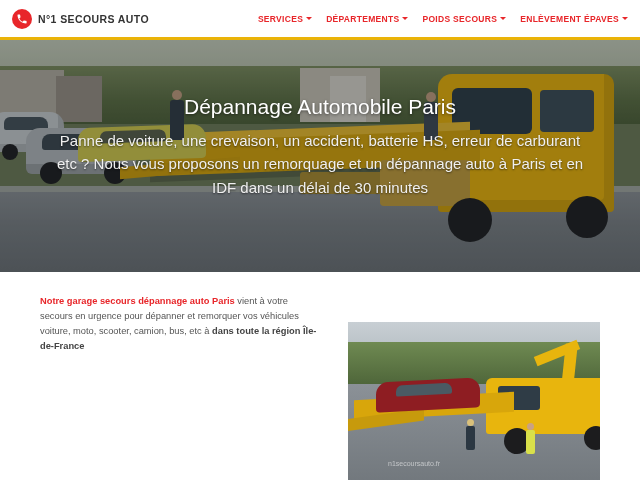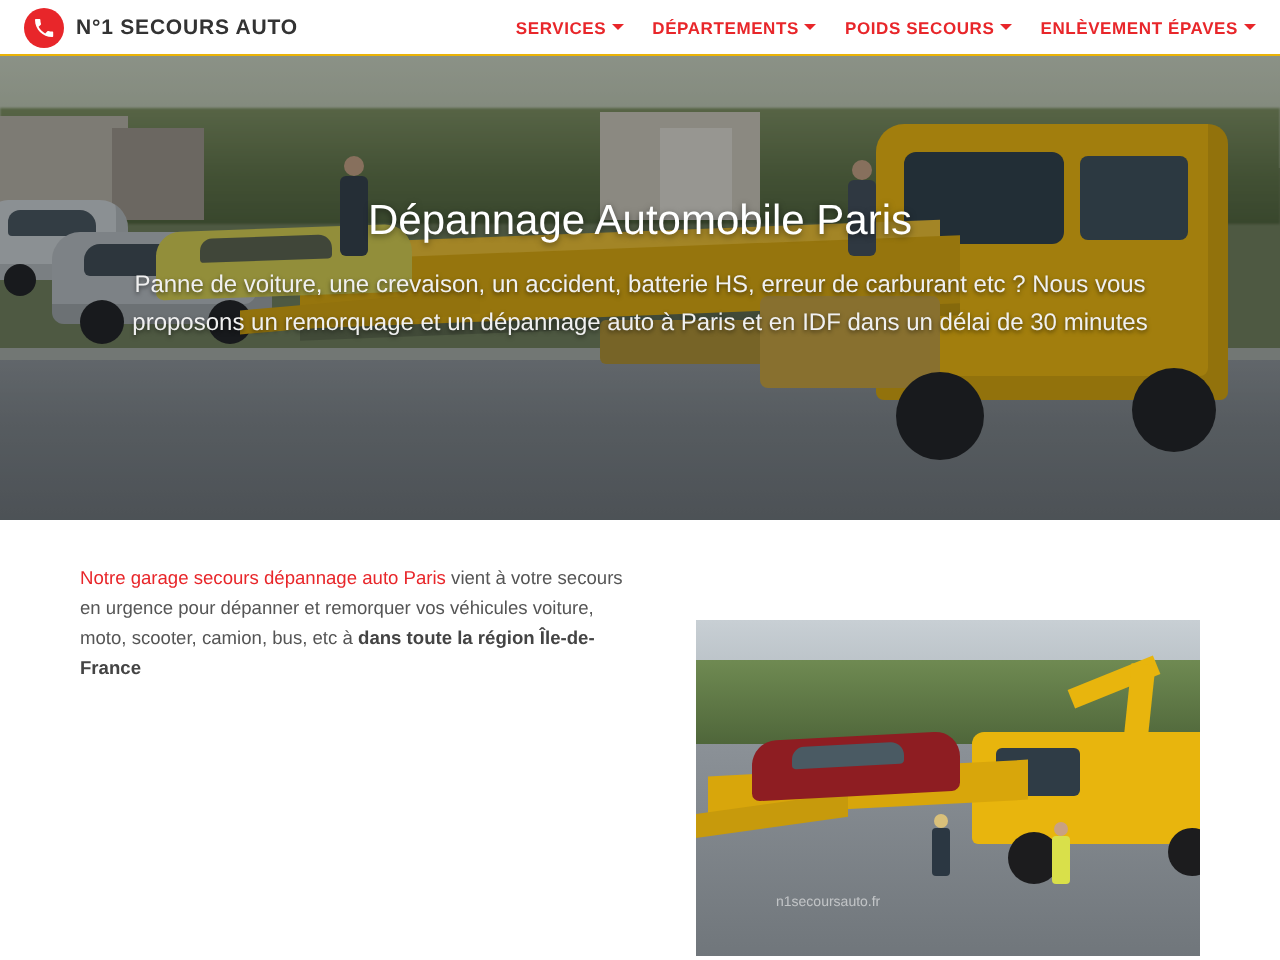--- a/index.html
+++ b/index.html
@@ -5,27 +5,27 @@
   * { box-sizing: border-box; margin: 0; padding: 0; }
   html, body {
     width: 640px; height: 480px;
     overflow: hidden;
     background: #ffffff;
     font-family: "Liberation Sans", sans-serif;
   }
 
   
   .header {
-    height: 28px;
+    height: 40px;
     background: #ffffff;
     display: flex;
     align-items: center;
     justify-content: space-between;
     padding: 0 12px;
-    border-bottom: 1px solid #eab308;
+    border-bottom: 3px solid #eab308;
     position: relative;
     z-index: 5;
   }
   .brand {
     display: flex;
     align-items: center;
     gap: 6px;
   }
   .brand-logo {
     width: 20px; height: 20px;
@@ -189,21 +189,21 @@
   }
   .hero-title {
     color: #ffffff;
     font-size: 21px;
     font-weight: normal;
     text-shadow: 0 1px 3px rgba(0,0,0,.5);
     margin-bottom: 10px;
   }
   .hero-sub {
     color: #f0f0f0;
-    font-size: 12px;
+    font-size: 15px;
     line-height: 1.55;
     max-width: 540px;
     text-shadow: 0 1px 2px rgba(0,0,0,.55);
     margin-bottom: 18px;
   }
   .hero-btn {
     background: #e8262a;
     color: #ffffff;
     font-size: 10px;
     padding: 7px 16px;
@@ -230,21 +230,21 @@
     margin-bottom: 14px;
   }
   .para {
     font-size: 9.3px;
     line-height: 1.62;
     color: #555555;
     margin-bottom: 12px;
     text-align: left;
   }
   .para b { color: #444444; }
-  .link-red { color: #e8262a; font-weight: normal; }
+  .link-red { color: #e8262a; font-weight: bold; }
 
   
   .photo2 {
     position: relative;
     width: 100%;
     height: 168px;
     background: linear-gradient(180deg, #bfc6cc 0%, #9aa4ac 42%, #7d858b 43%, #6f777d 100%);
     overflow: hidden;
   }
   .p2-sky { position:absolute; left:0; top:0; width:100%; height:54px; background:linear-gradient(#c8cfd4,#aab3b9); }

